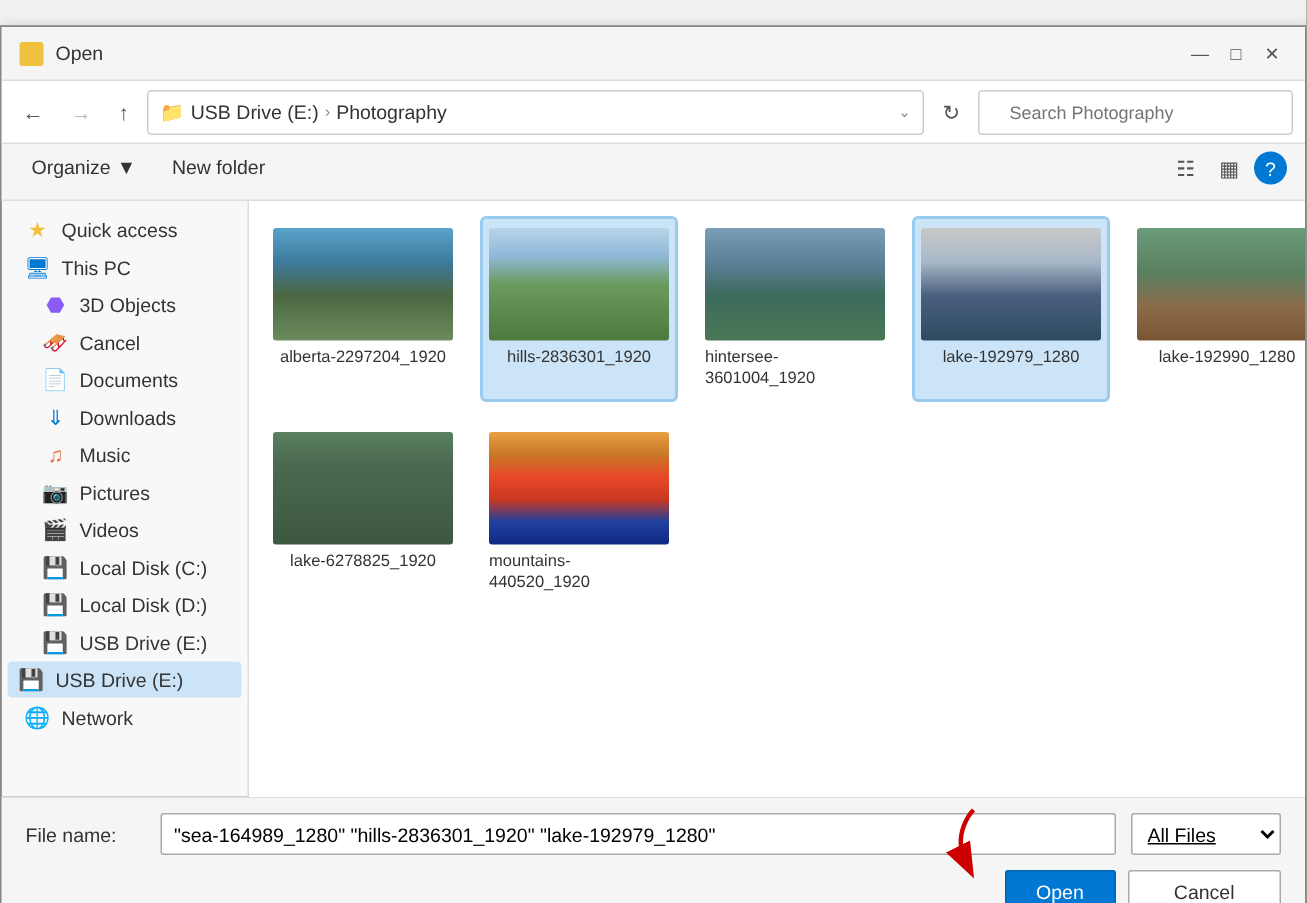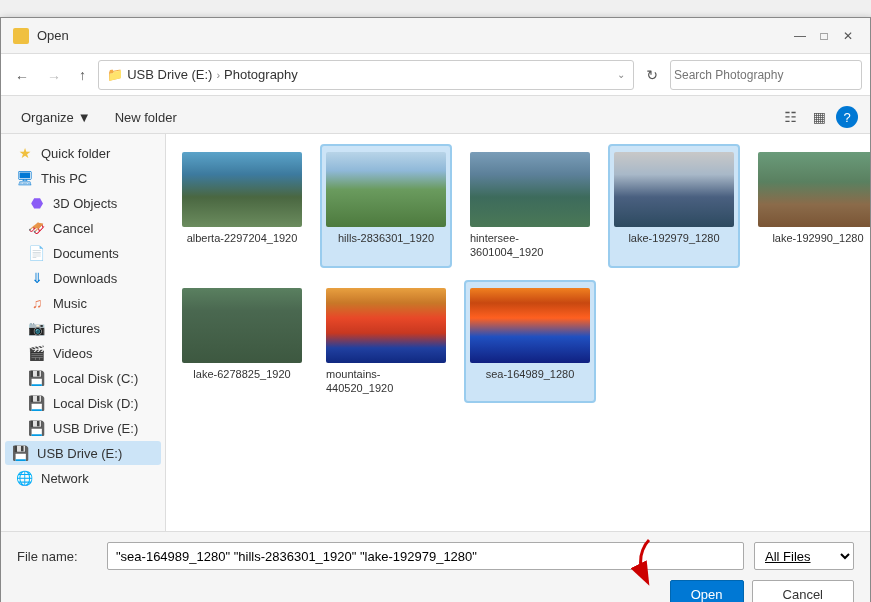--- a/index.html
+++ b/index.html
@@ -113,33 +113,33 @@
       border: none;
       cursor: pointer;
       padding: 4px 6px;
       color: #555;
       font-size: 14px;
       border-radius: 3px;
     }
     .search-input {
       border: 1px solid #ccc;
       border-radius: 3px;
-      padding: 4px 28px 4px 3px;
-      width: 192px;
+      padding: 4px 28px 4px 20px;
+      width: 210px;
       height: 30px;
       font-size: 12px;
       color: #888;
       outline: none;
     }
     .toolbar {
       background: #f5f5f5;
       border-bottom: 1px solid #ddd;
       padding: 4px 12px;
       display: flex;
-      align-items: flex-end;
+      align-items: flex-start;
       justify-content: space-between;
       height: 38px;
     }
     .toolbar-left {
       display: flex;
       align-items: center;
       gap: 8px;
     }
     .toolbar-right {
       display: flex;
@@ -400,21 +400,21 @@
       <button class="view-btn">▦</button>
       <button class="question-btn">?</button>
     </div>
   </div>
 
   <div class="main-content">
 
     <div class="sidebar">
       <div class="sidebar-item">
         <span class="sidebar-icon icon-star">★</span>
-        <span>Quick folder</span>
+        <span>Quick access</span>
       </div>
       <div class="sidebar-item">
         <span class="sidebar-icon icon-pc">🖥</span>
         <span>This PC</span>
       </div>
       <div class="sidebar-item" style="padding-left:24px">
         <span class="sidebar-icon icon-3d">⬣</span>
         <span>3D Objects</span>
       </div>
       <div class="sidebar-item" style="padding-left:24px">
@@ -486,24 +486,20 @@
         <span class="file-name">lake-192990_1280</span>
       </div>
 
       <div class="file-item">
         <div class="file-thumbnail img-lake-3"></div>
         <span class="file-name">lake-6278825_1920</span>
       </div>
       <div class="file-item">
         <div class="file-thumbnail img-mountains"></div>
         <span class="file-name">mountains-440520_1920</span>
-      </div>
-      <div class="file-item selected">
-        <div class="file-thumbnail img-sea"></div>
-        <span class="file-name">sea-164989_1280</span>
       </div>
     </div>
   </div>
 
   <div class="bottom-bar">
     <div class="file-name-row">
       <span class="file-name-label">File name:</span>
       <input class="file-name-input" type="text" value="&quot;sea-164989_1280&quot; &quot;hills-2836301_1920&quot; &quot;lake-192979_1280&quot;" style="">
       <select class="file-type-select">
         <option>All Files</option>

